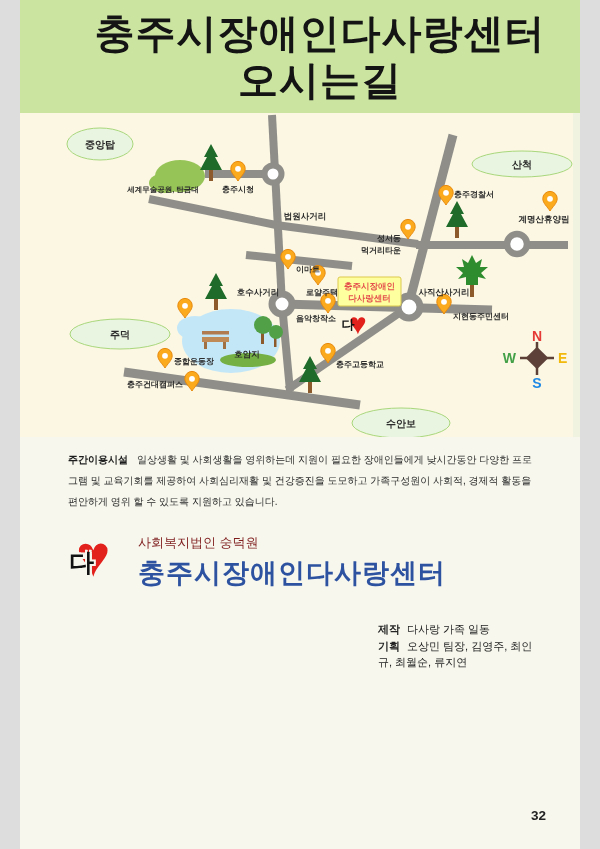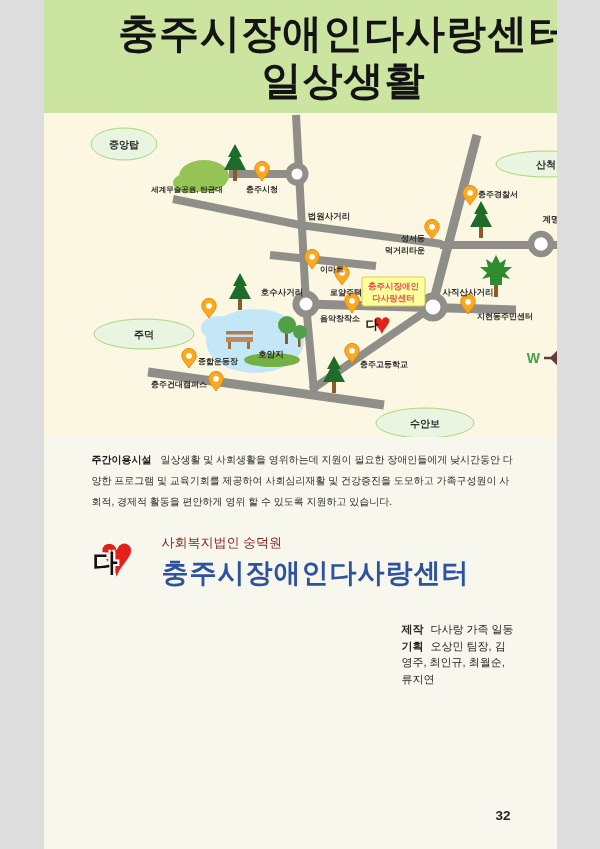--- a/index.html
+++ b/index.html
@@ -1,17 +1,17 @@
 <!DOCTYPE html>
 <html><head>
 <meta charset="utf-8">
 <style>
   * { margin:0; padding:0; box-sizing:border-box; }
   body { font-family:"Liberation Sans", sans-serif; background:#ddd; }
-  .page { position:relative; width:513px; height:849px; margin:0 auto; background:#f7f7ee; overflow:hidden; }
+  .page { position:relative; width:560px; height:849px; margin:0 auto; background:#f7f7ee; overflow:hidden; }
 
   
   .hdr { width:600px; height:113px; background:#cbe5a0; text-align:center; padding-top:10px; }
   .hdr h1 { font-size:40px; line-height:1.18; font-weight:900; color:#141414; letter-spacing:1px; }
 
   
   .map-wrap { width:600px; height:324px; background:#84cc16; }
   .map-wrap svg { display:block; }
   .mlabel { font-family:"Liberation Sans", sans-serif; font-weight:bold; fill:#2b2b2b; }
 
@@ -30,31 +30,31 @@
   .logo-heart .da { position:absolute; left:1px; top:16px; font-size:25px; font-weight:bold; color:#111;
       text-shadow:-2px -2px 0 #f7f7ee,2px -2px 0 #f7f7ee,-2px 2px 0 #f7f7ee,2px 2px 0 #f7f7ee,0 2px 0 #f7f7ee,2px 0 0 #f7f7ee; }
   .logo-text .org { font-size:13px; color:#7f1d1d; margin-bottom:3px; }
   .logo-text .name { font-size:27px; font-weight:bold; color:#2d52a0; letter-spacing:1px; }
 
   
   .footer-row { display:flex; margin-top:24px; }
   .f-left { width:310px; font-size:15px; line-height:24px; color:#232323; white-space:pre-wrap; }
   .f-right { flex:1; font-size:11px; line-height:16.5px; color:#232323; padding-top:2px; }
   .credit .cl { font-weight:bold; margin-right:7px; }
-  .pagenum { position:absolute; right:46px; bottom:26px; font-size:13.5px; font-weight:bold; color:#222; }
+  .pagenum { position:absolute; right:34px; bottom:26px; font-size:13.5px; font-weight:bold; color:#222; }
 </style>
 </head>
 <body>
 
 <div class="page">
 
   <header class="hdr">
     <h1>
       <span>충주시장애인다사랑센터</span><br>
-      <span>일상생활</span>
+      <span>오시는길</span>
     </h1>
   </header>
 
   <div class="map-wrap">
     <svg viewBox="0 0 600 324" width="600" height="324">
       <defs>
         <g id="pin">
           <path d="M0 0C-2.6-4.2-7.2-7.8-7.2-12.4a7.2 7.2 0 1 1 14.4 0C7.2-7.8 2.6-4.2 0 0z" fill="#fba91d" stroke="#e8890c" stroke-width="1"></path>
           <circle cx="0" cy="-12.2" r="2.9" fill="#fff"></circle>
         </g>

